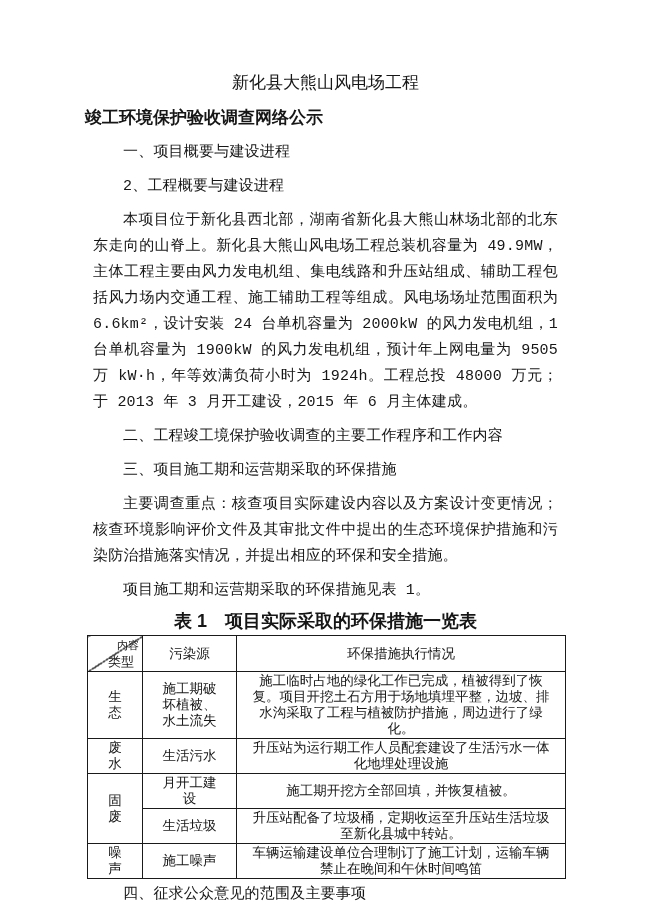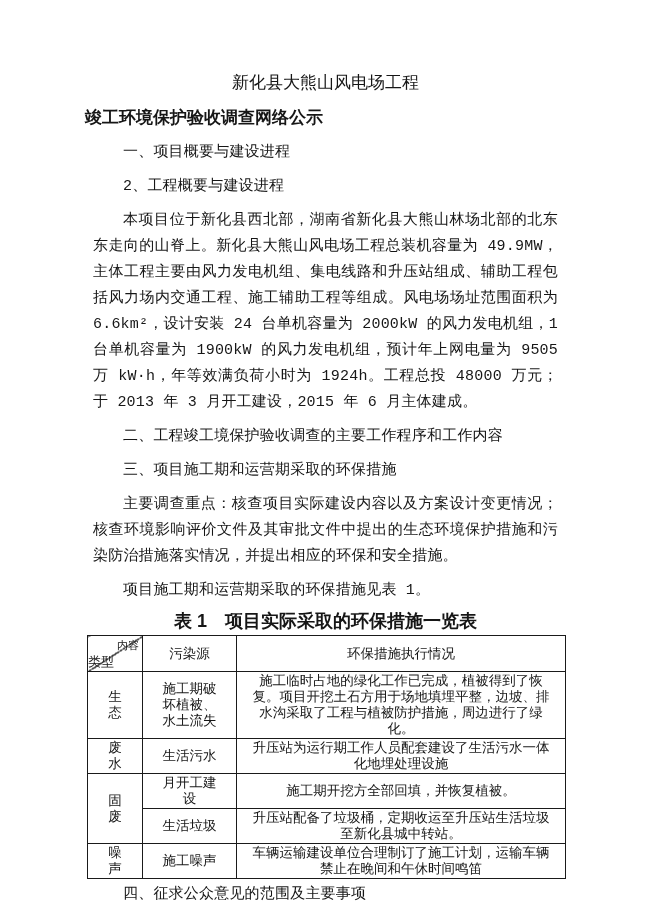--- a/index.html
+++ b/index.html
@@ -61,21 +61,21 @@
   .diag-cell {
     position: relative;
     padding: 0 !important;
     background-image: linear-gradient(to bottom right,
       transparent calc(50% - 0.6px),
       #1a1a1a calc(50% - 0.6px),
       #1a1a1a calc(50% + 0.6px),
       transparent calc(50% + 0.6px));
   }
   .diag-top    { position: absolute; top: 1px; right: 3px; font-size: 11px; }
-  .diag-bottom { position: absolute; bottom: 1px; left: 0; font-size: 13px; }
+  .diag-bottom { position: absolute; bottom: 1px; left: 20px; font-size: 13px; }
   .after-table { margin-top: 3px; }
 </style>
 </head>
 <body>
 
 <div class="page">
 
   <h1 class="doc-title">新化县大熊山风电场工程</h1>
   <h2 class="doc-subtitle">竣工环境保护验收调查网络公示</h2>
 

